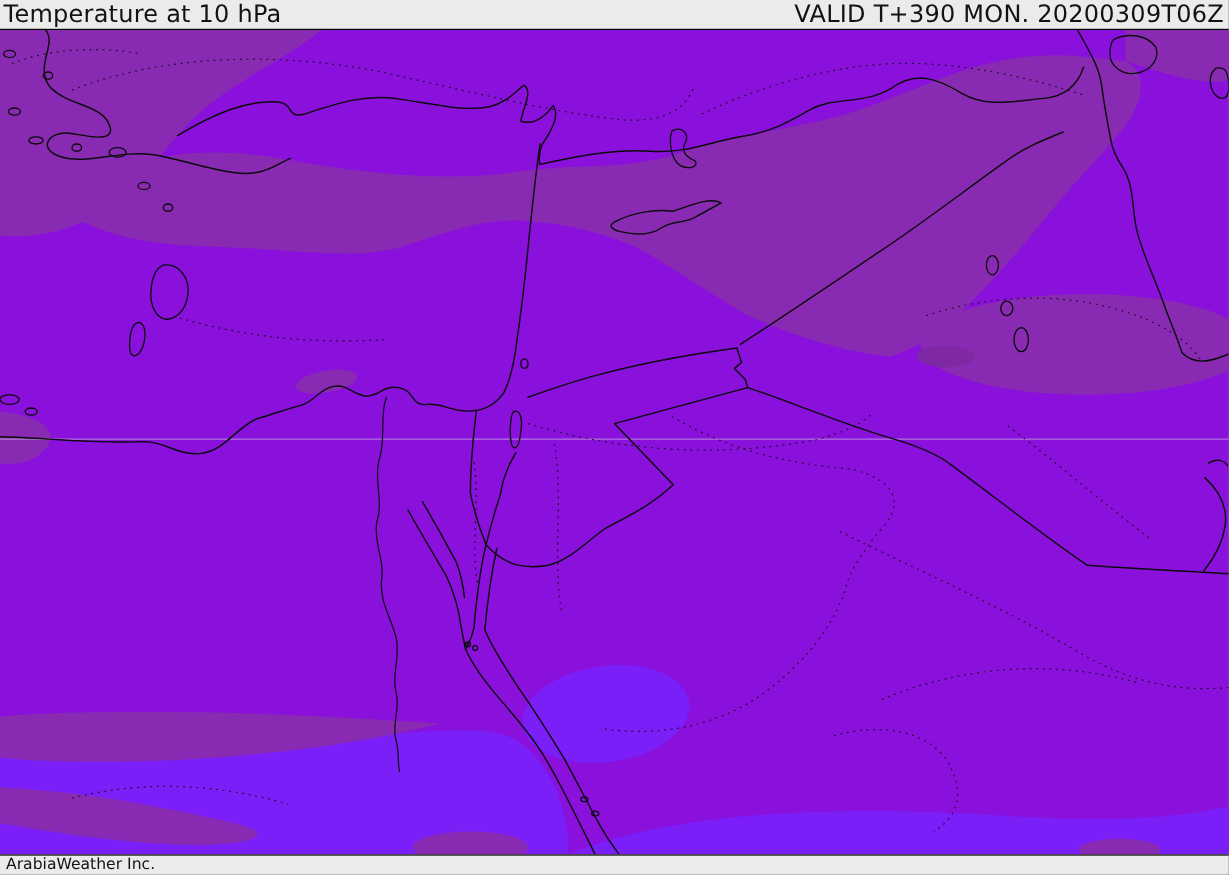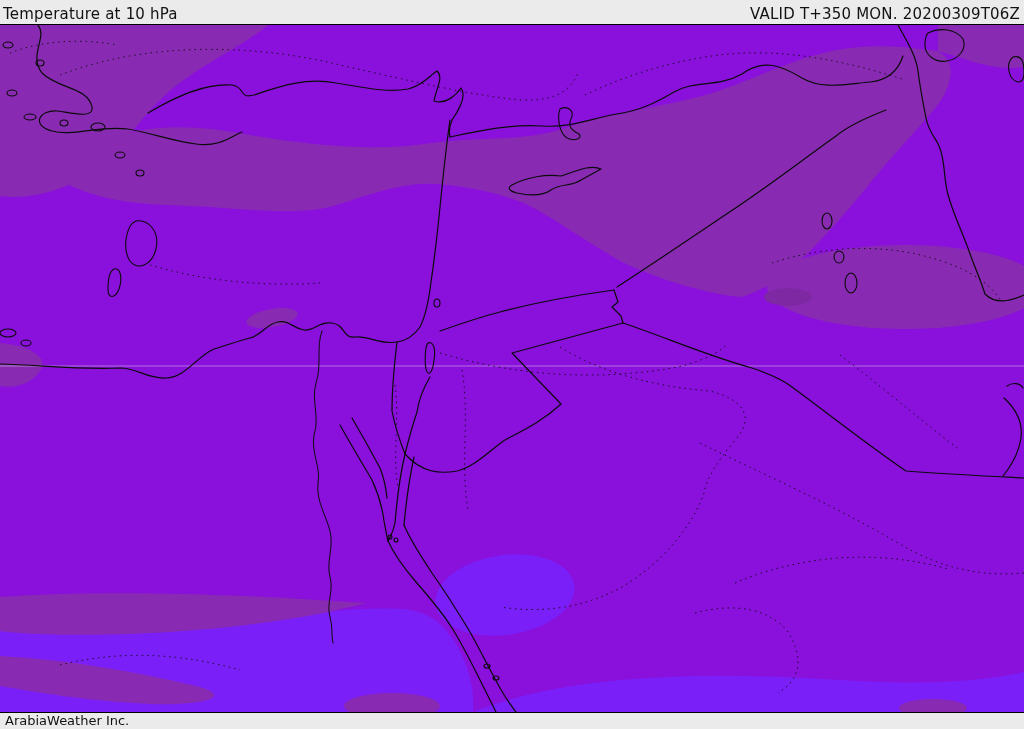--- a/index.html
+++ b/index.html
@@ -3,42 +3,42 @@
 <meta charset="utf-8">
 <style>
   html,body{margin:0;padding:0;background:#777;}
   #app{position:relative;width:1024px;height:729px;overflow:hidden;
        font-family:"DejaVu Sans","Liberation Sans",sans-serif;}
   .bar{position:absolute;left:0;width:1024px;display:flex;justify-content:space-between;
        align-items:flex-end;box-sizing:border-box;}
   #header-bar{top:0;height:25px;border-bottom:1px solid #000;padding:0 4px 1px 3px;}
   #footer-bar{bottom:0;height:17px;border-top:1px solid #000;padding:0 5px 1px 5px;
               align-items:center;}
-  #header-bar .t{font-size:15px;letter-spacing:.2px;white-space:nowrap;}
+  #header-bar .t{font-size:20px;letter-spacing:.2px;white-space:nowrap;}
   #footer-bar .t{font-size:13px;white-space:nowrap;}
   #map-wrap{position:absolute;top:25px;left:0;width:1024px;height:687px;}
   svg{display:block;}
   .fill-base{fill:var(--base_purple);}
   .fill-band{fill:var(--band_purple);}
   .fill-dark{fill:var(--dark_purple);}
   .fill-violet{fill:var(--violet_blue);}
   .ln{fill:none;stroke:var(--line);stroke-width:1.2;stroke-linejoin:round;stroke-linecap:round;}
   .lake{fill:none;stroke:var(--line);stroke-width:1.1;}
   .dotted{fill:none;stroke:var(--line);stroke-width:1;stroke-dasharray:1.5 4;opacity:.85;}
   .grat{stroke:var(--graticule);stroke-width:1;opacity:.5;}
   .bar{background:var(--bar_bg);color:var(--bar_text);}
 </style>
 </head>
 <body>
 
 <div id="app">
 
   <div class="bar" id="header-bar">
     <span class="t">Temperature at 10 hPa</span>
-    <span class="t">VALID T+350 MON. 20200309T06Z</span>
+    <span class="t">VALID T+390 MON. 20200309T06Z</span>
   </div>
 
   <div id="map-wrap">
     <svg width="1024" height="687" viewBox="0 0 1024 687">
 
       <rect x="0" y="0" width="1024" height="687" class="fill-base"></rect>
 
       <g>
         <path class="fill-band" d="M0,0 L268,0 C236,26 198,40 163,72 C132,102 118,132 84,152 C54,170 20,174 0,171 Z"></path>
         <path class="fill-band" d="M55,152 C100,100 170,94 250,110 C320,122 382,126 432,118 C482,111 522,117 562,104

